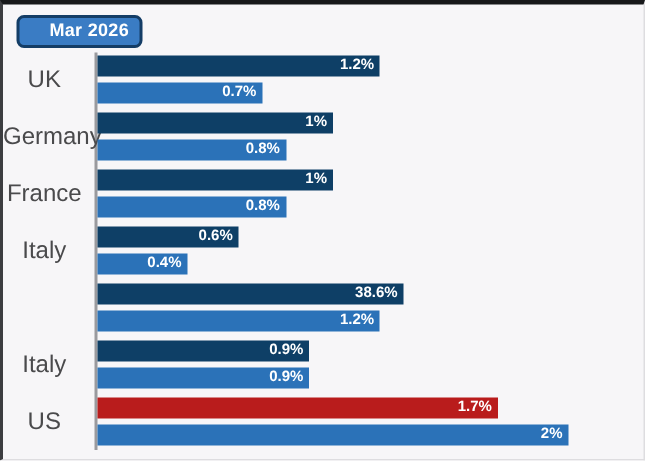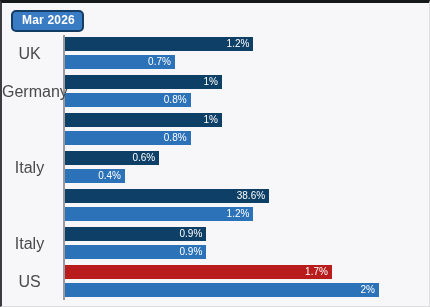--- a/index.html
+++ b/index.html
@@ -25,21 +25,21 @@
     border-right: 1px solid #dedde0;
     border-bottom: 1px solid #dedde0;
   }
 
   
   #period-badge {
     position: absolute;
     left: 9px;
     top: 7px;
     display: inline-block;
-    padding: 2px 7px 3px 9px;
+    padding: 2px 7px 3px 20px;
     background: #3a7cc4;
     border: 2px solid #143d66;
     border-radius: 5px;
     color: #ffffff;
     font-size: 12px;
     font-weight: bold;
     letter-spacing: 0.2px;
     line-height: 13px;
     white-space: nowrap;
   }
@@ -96,21 +96,21 @@
     background: #2b72b8;
   }
 
   .bar-value {
     position: absolute;
     right: 4px;
     top: 0;
     height: 14px;
     line-height: 14px;
     font-size: 10px;
-    font-weight: normal;
+    font-weight: bold;
     color: #ffffff;
     white-space: nowrap;
   }
 </style>
 </head>
 <body>
 
 <div id="chart-root">
 
   <div id="period-badge">Mar 2026</div>
@@ -130,20 +130,21 @@
         <div class="group" style="top: 40px;">
           <div class="cat-label">Germany</div>
           <div class="bar dark" style="width: 157px; background: rgb(14, 63, 102);">
             <span class="bar-value">1%</span>
           </div>
           <div class="bar light" style="width: 125.6px; background: rgb(43, 114, 184);">
             <span class="bar-value">0.8%</span>
           </div>
         </div>
         <div class="group" style="top: 78px;">
+          <div class="cat-label">France</div>
           <div class="bar dark" style="width: 157px; background: rgb(14, 63, 102);">
             <span class="bar-value">1%</span>
           </div>
           <div class="bar light" style="width: 125.6px; background: rgb(43, 114, 184);">
             <span class="bar-value">0.8%</span>
           </div>
         </div>
         <div class="group" style="top: 116px;">
           <div class="cat-label">Italy</div>
           <div class="bar dark" style="width: 94.2px; background: rgb(14, 63, 102);">

